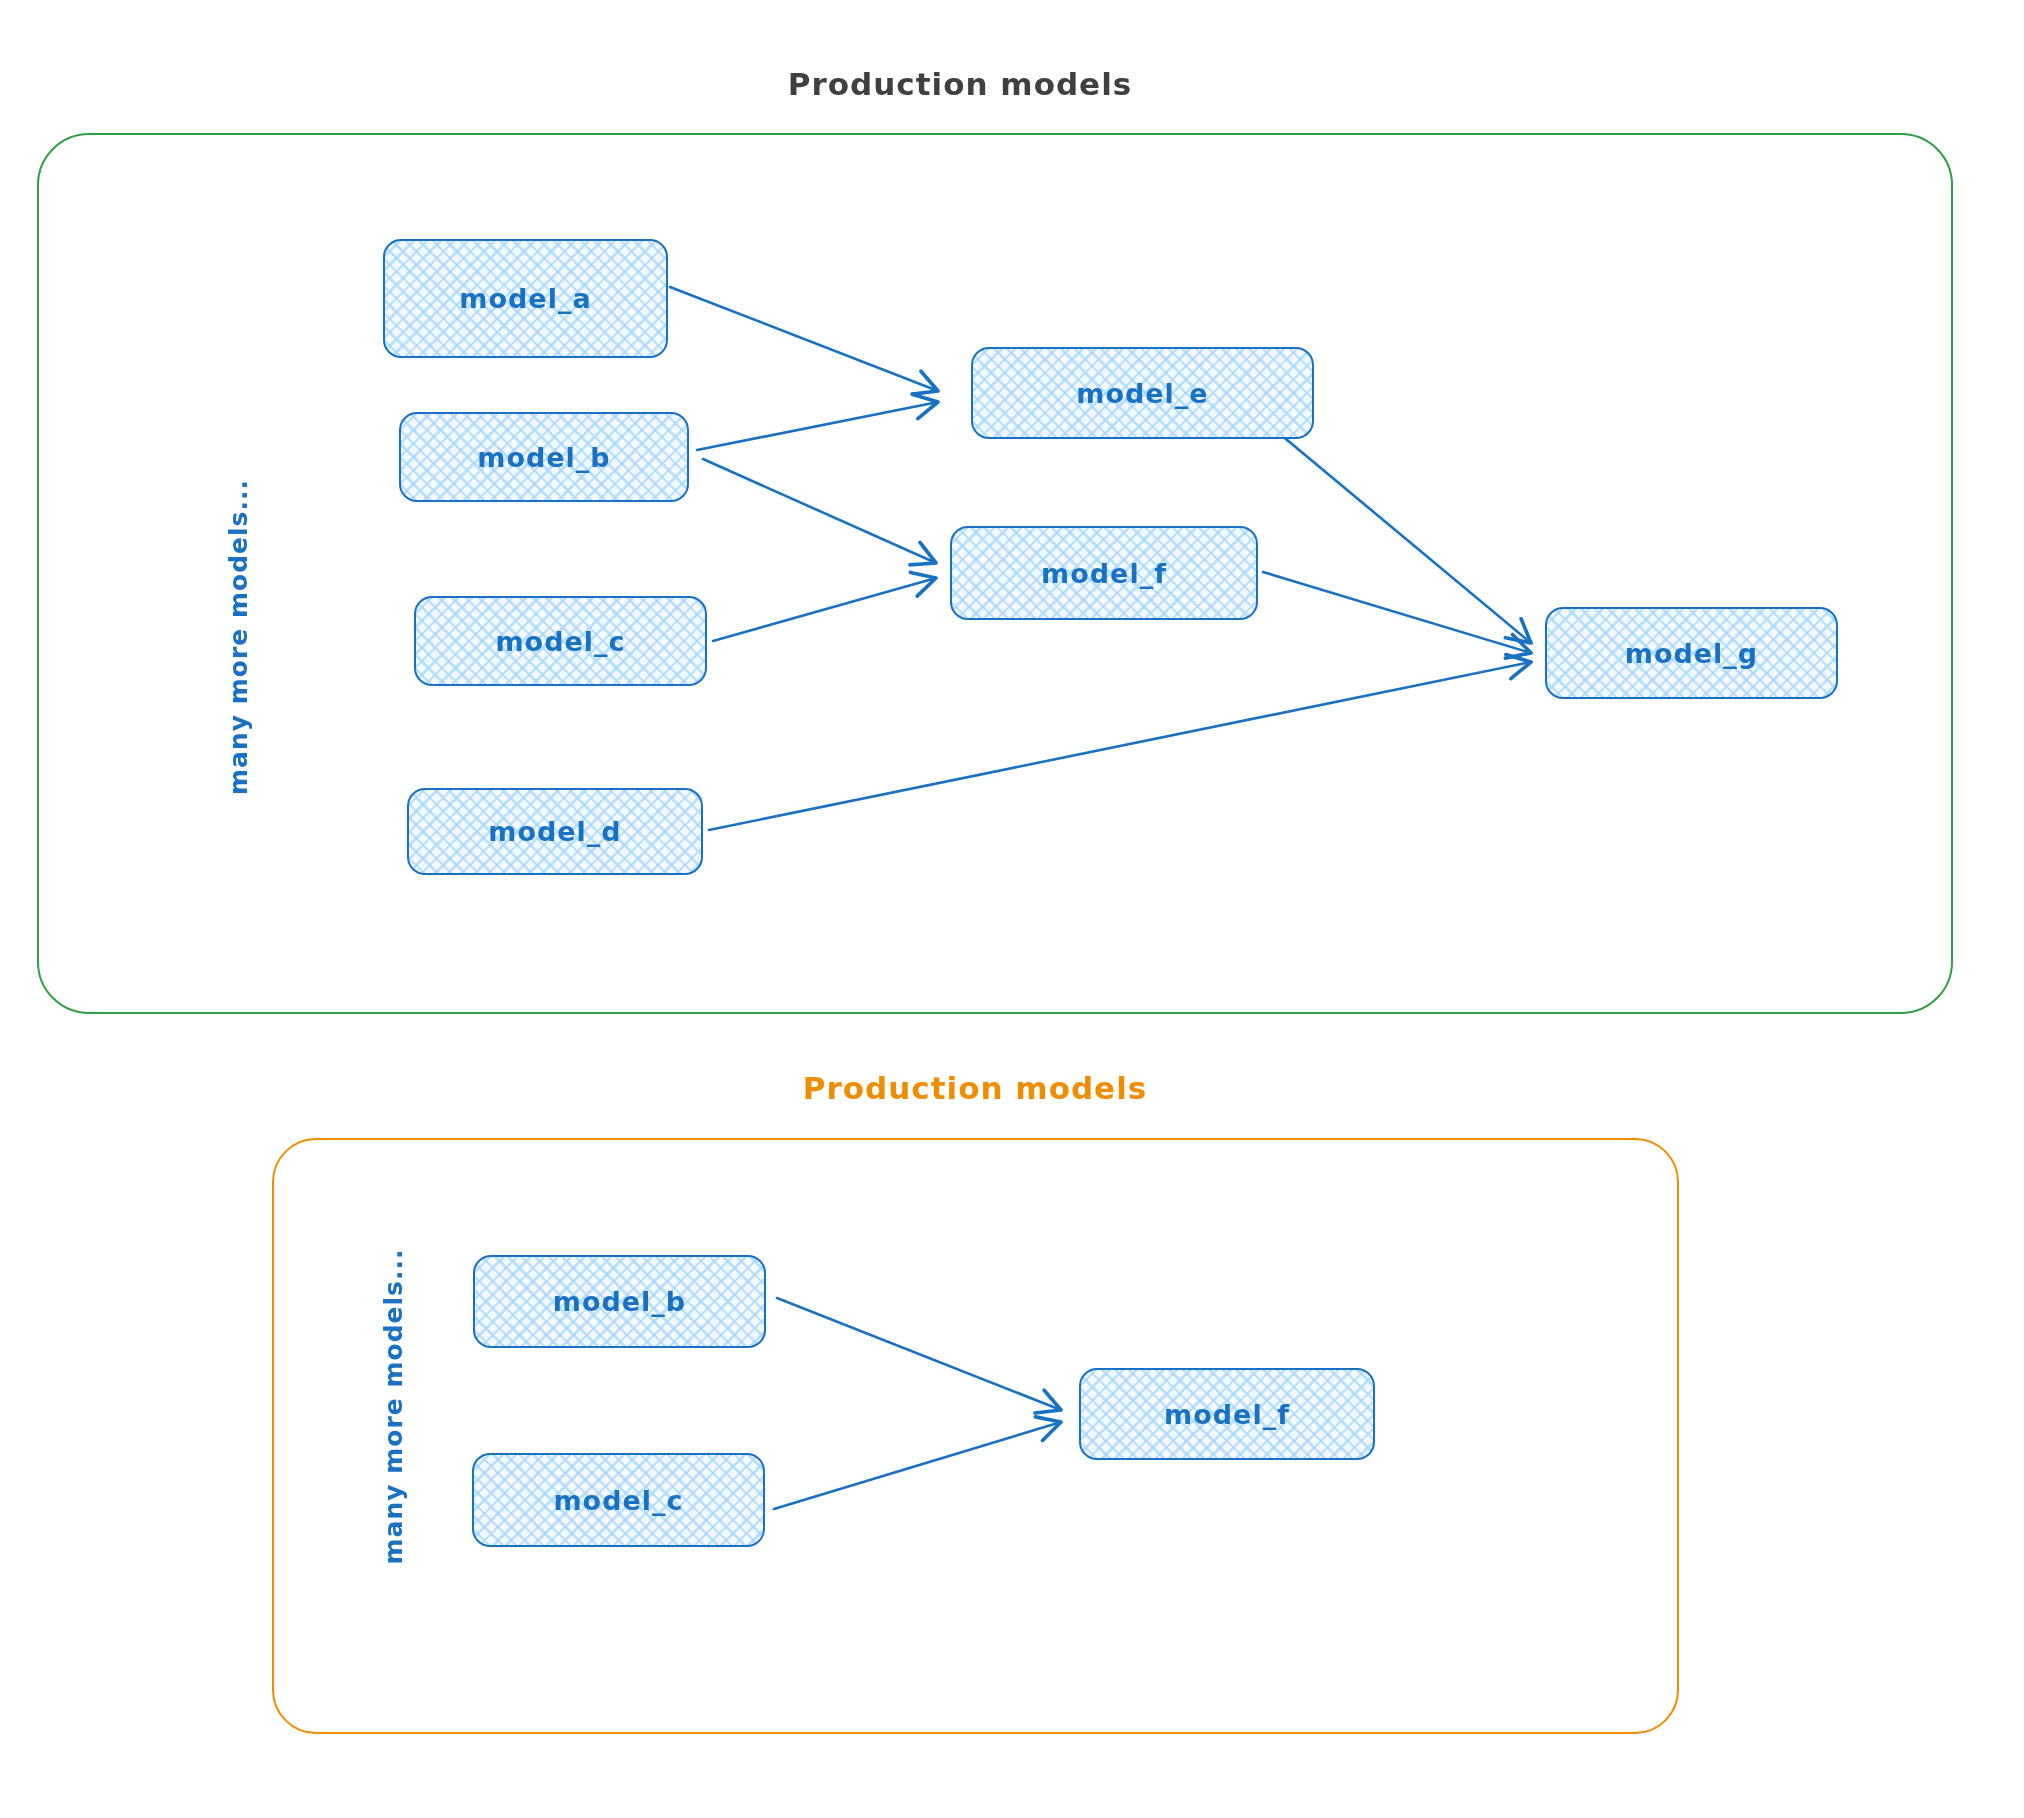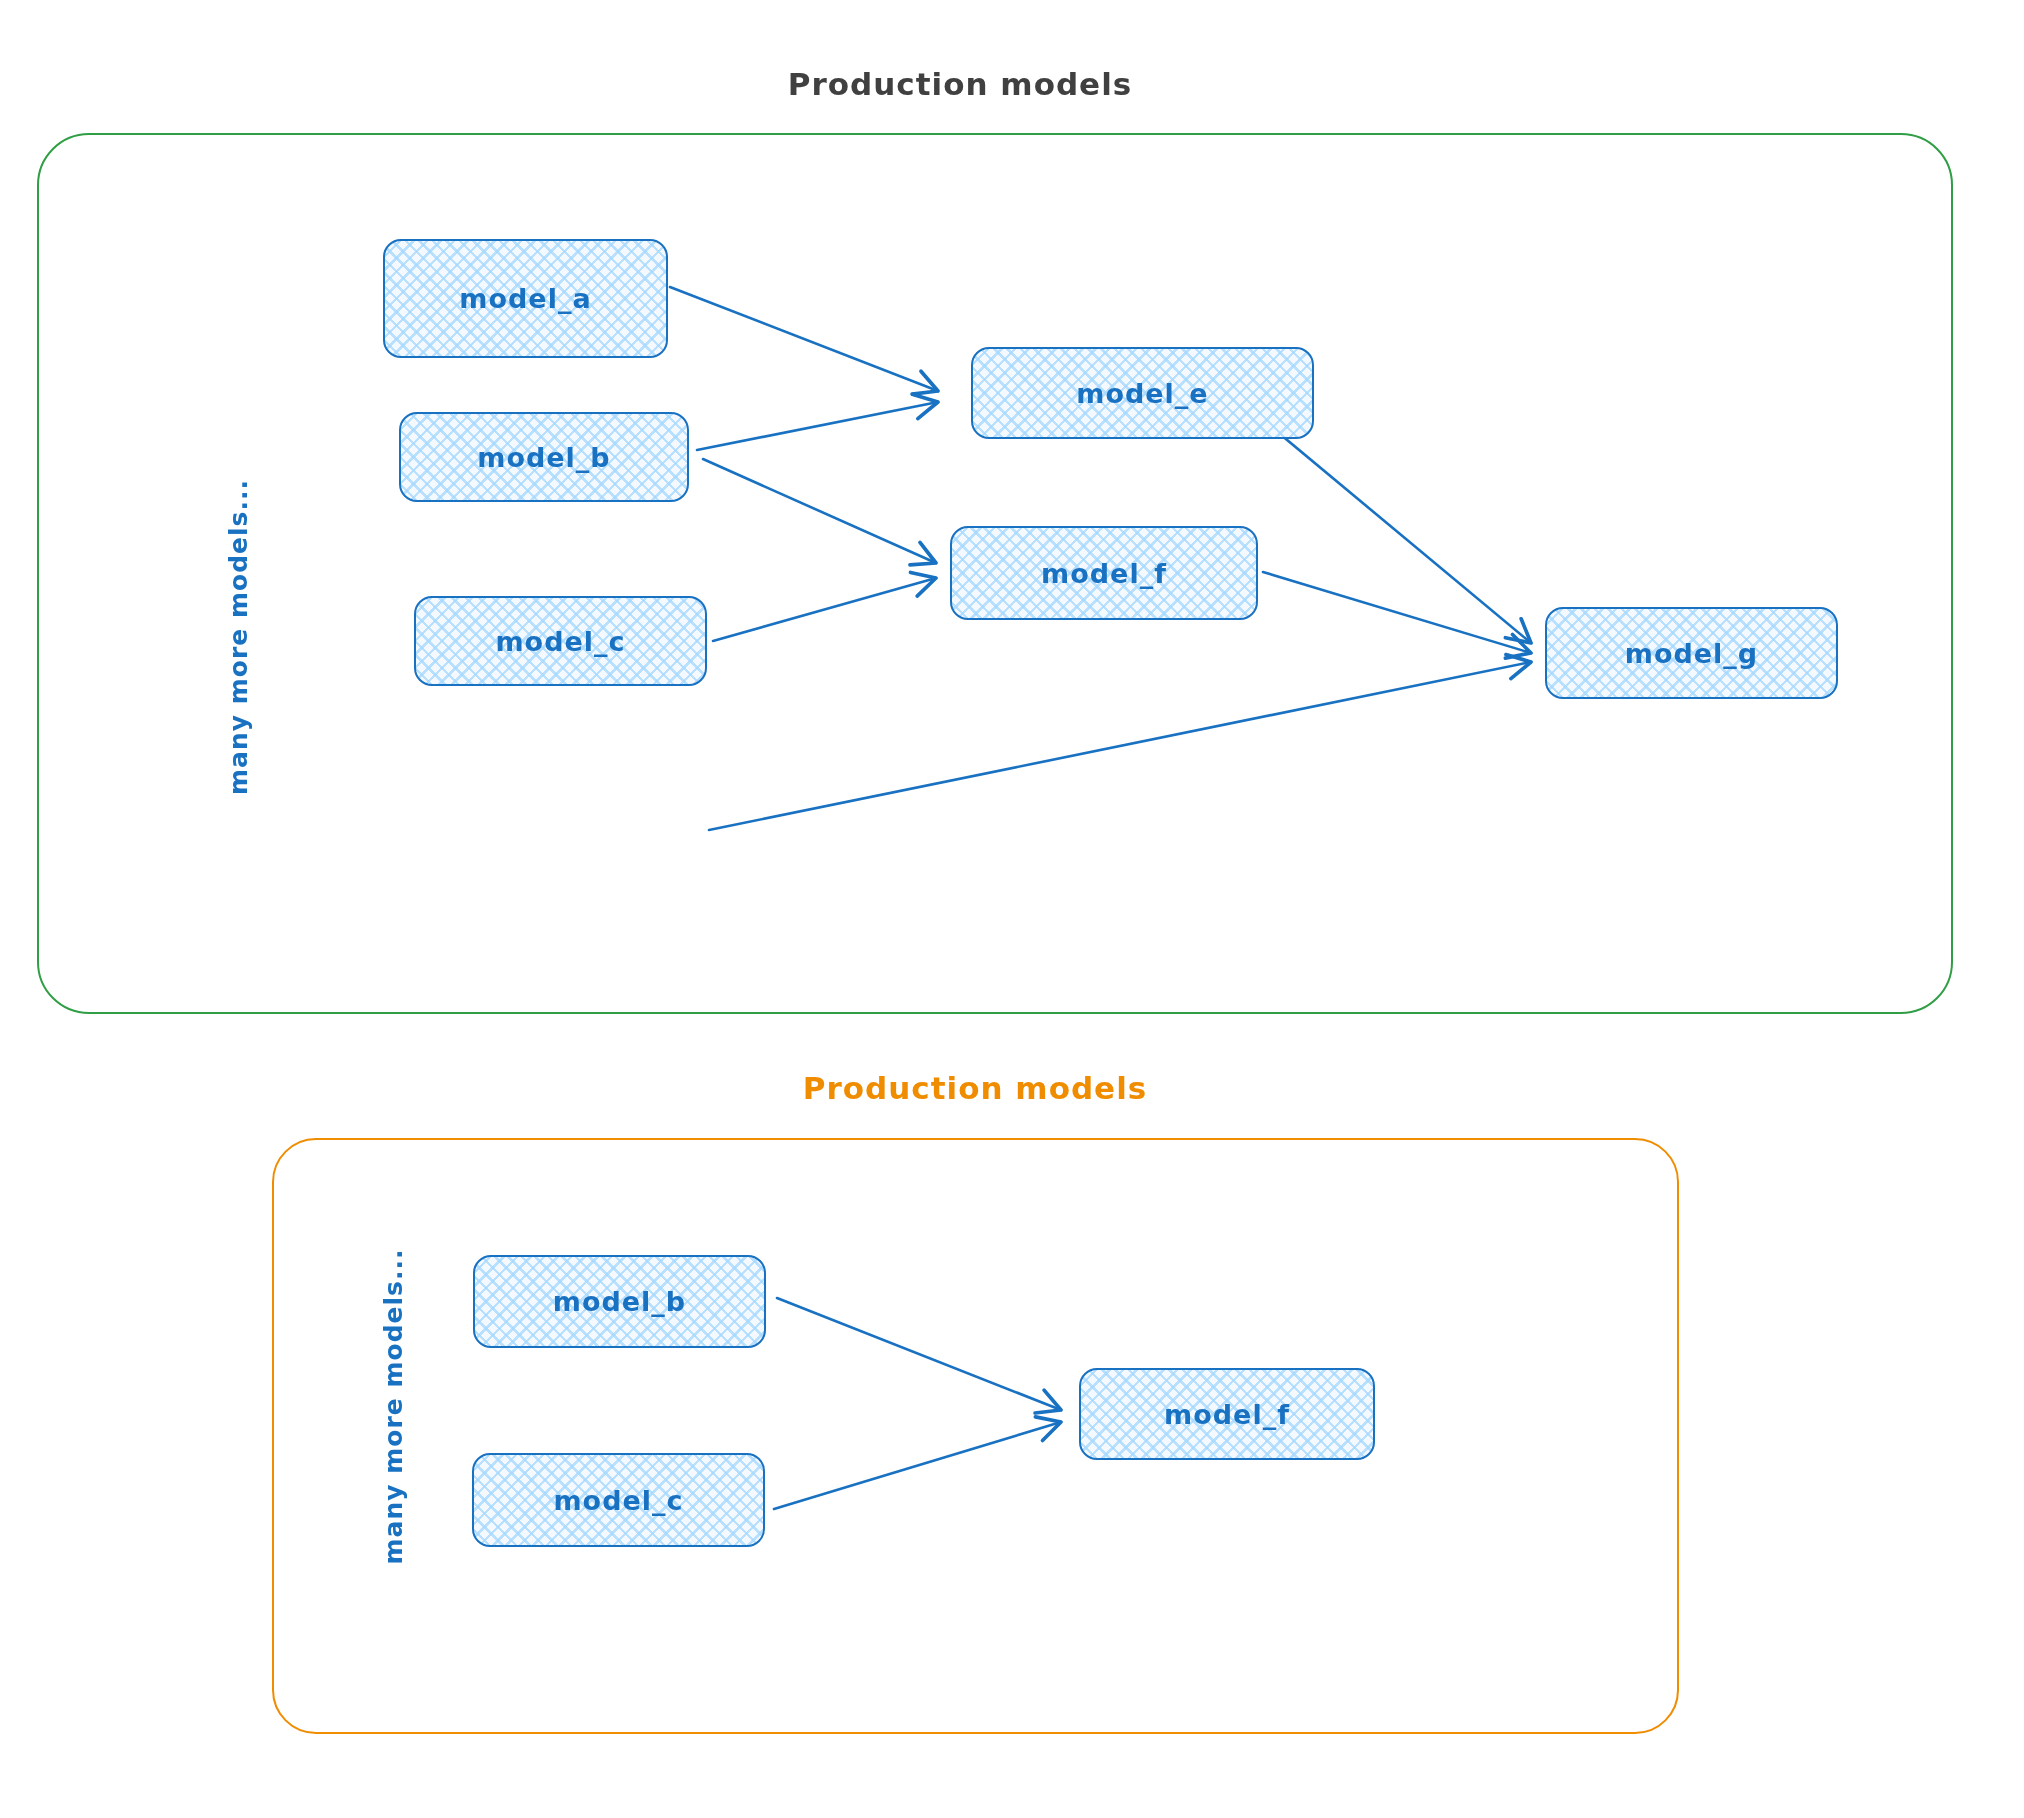--- a/index.html
+++ b/index.html
@@ -136,20 +136,23 @@
 
   <div class="node" id="n-prod-a">
     <span>model_a</span>
   </div>
   <div class="node" id="n-prod-b">
     <span>model_b</span>
   </div>
   <div class="node" id="n-prod-c">
     <span>model_c</span>
   </div>
+  <div class="node" id="n-prod-d">
+    <span>model_d</span>
+  </div>
   <div class="node" id="n-prod-e">
     <span>model_e</span>
   </div>
   <div class="node" id="n-prod-f">
     <span>model_f</span>
   </div>
   <div class="node" id="n-prod-g">
     <span>model_g</span>
   </div>
 

